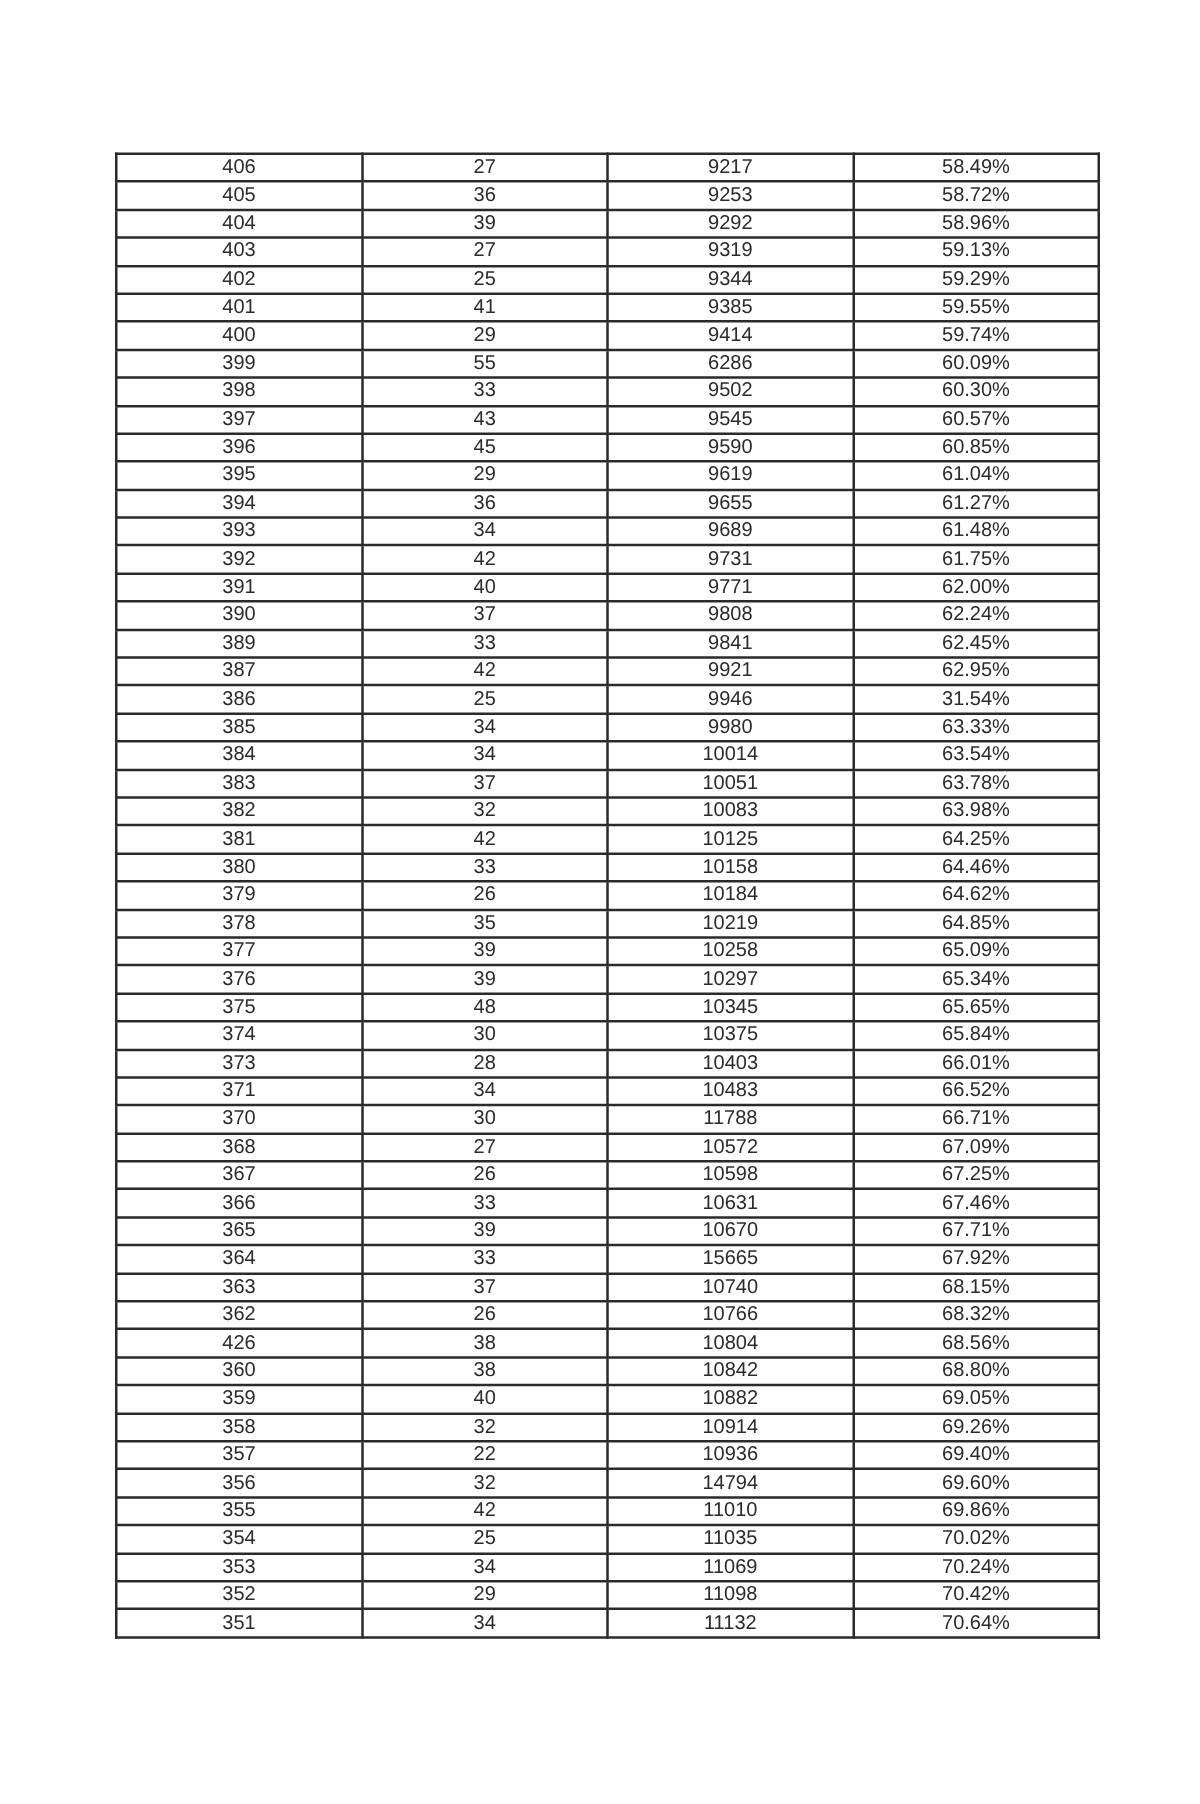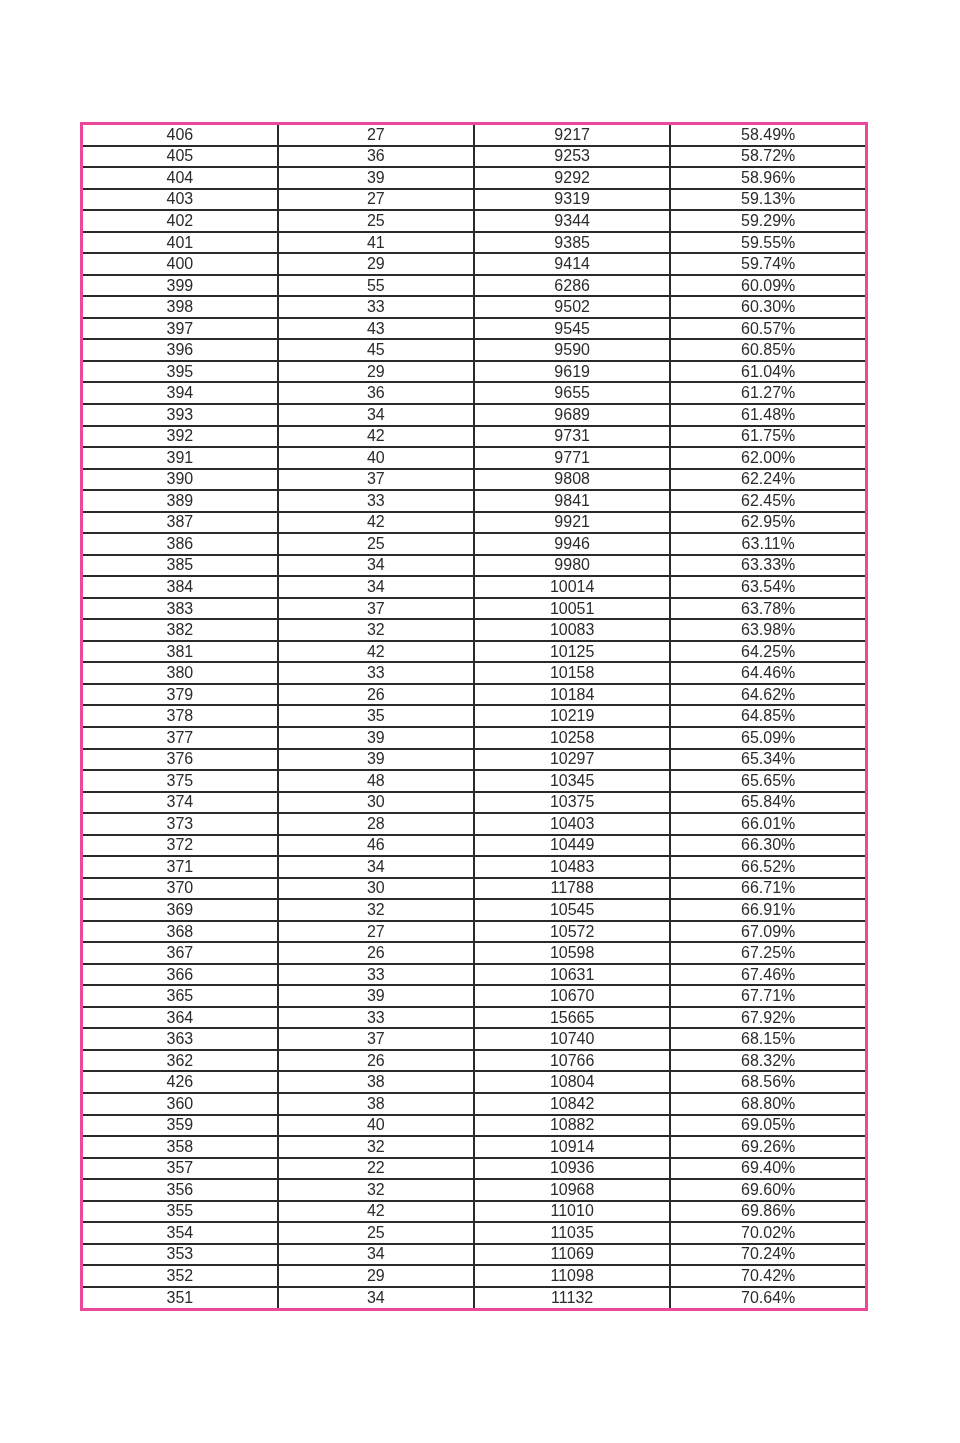--- a/index.html
+++ b/index.html
@@ -14,27 +14,27 @@
   }
   .sheet {
     position: relative;
     width: 960px;
     height: 1443px;
     background: #ffffff;
     overflow: hidden;
   }
   table.score-table {
     position: absolute;
-    left: 80px;
+    left: 92px;
     top: 122px;
     width: 788px;
     height: 1189px;
     border-collapse: collapse;
     table-layout: fixed;
-    border: 3px solid #ec4899;
+    border: 1px solid #ec4899;
   }
   table.score-table td {
     border: 2px solid #2a2a2a;
     padding: 0;
     text-align: center;
     vertical-align: middle;
     font-size: 16px;
     color: #2b2b2b;
     line-height: 1;
     overflow: hidden;
@@ -158,21 +158,21 @@
         <tr>
           <td>387</td>
           <td>42</td>
           <td>9921</td>
           <td>62.95%</td>
         </tr>
         <tr>
           <td>386</td>
           <td>25</td>
           <td>9946</td>
-          <td>63.11%</td>
+          <td>31.54%</td>
         </tr>
         <tr>
           <td>385</td>
           <td>34</td>
           <td>9980</td>
           <td>63.33%</td>
         </tr>
         <tr>
           <td>384</td>
           <td>34</td>
@@ -239,44 +239,32 @@
           <td>10375</td>
           <td>65.84%</td>
         </tr>
         <tr>
           <td>373</td>
           <td>28</td>
           <td>10403</td>
           <td>66.01%</td>
         </tr>
         <tr>
-          <td>372</td>
-          <td>46</td>
-          <td>10449</td>
-          <td>66.30%</td>
-        </tr>
-        <tr>
           <td>371</td>
           <td>34</td>
           <td>10483</td>
           <td>66.52%</td>
         </tr>
         <tr>
           <td>370</td>
           <td>30</td>
           <td>11788</td>
           <td>66.71%</td>
         </tr>
         <tr>
-          <td>369</td>
-          <td>32</td>
-          <td>10545</td>
-          <td>66.91%</td>
-        </tr>
-        <tr>
           <td>368</td>
           <td>27</td>
           <td>10572</td>
           <td>67.09%</td>
         </tr>
         <tr>
           <td>367</td>
           <td>26</td>
           <td>10598</td>
           <td>67.25%</td>
@@ -337,21 +325,21 @@
         </tr>
         <tr>
           <td>357</td>
           <td>22</td>
           <td>10936</td>
           <td>69.40%</td>
         </tr>
         <tr>
           <td>356</td>
           <td>32</td>
-          <td>10968</td>
+          <td>14794</td>
           <td>69.60%</td>
         </tr>
         <tr>
           <td>355</td>
           <td>42</td>
           <td>11010</td>
           <td>69.86%</td>
         </tr>
         <tr>
           <td>354</td>

